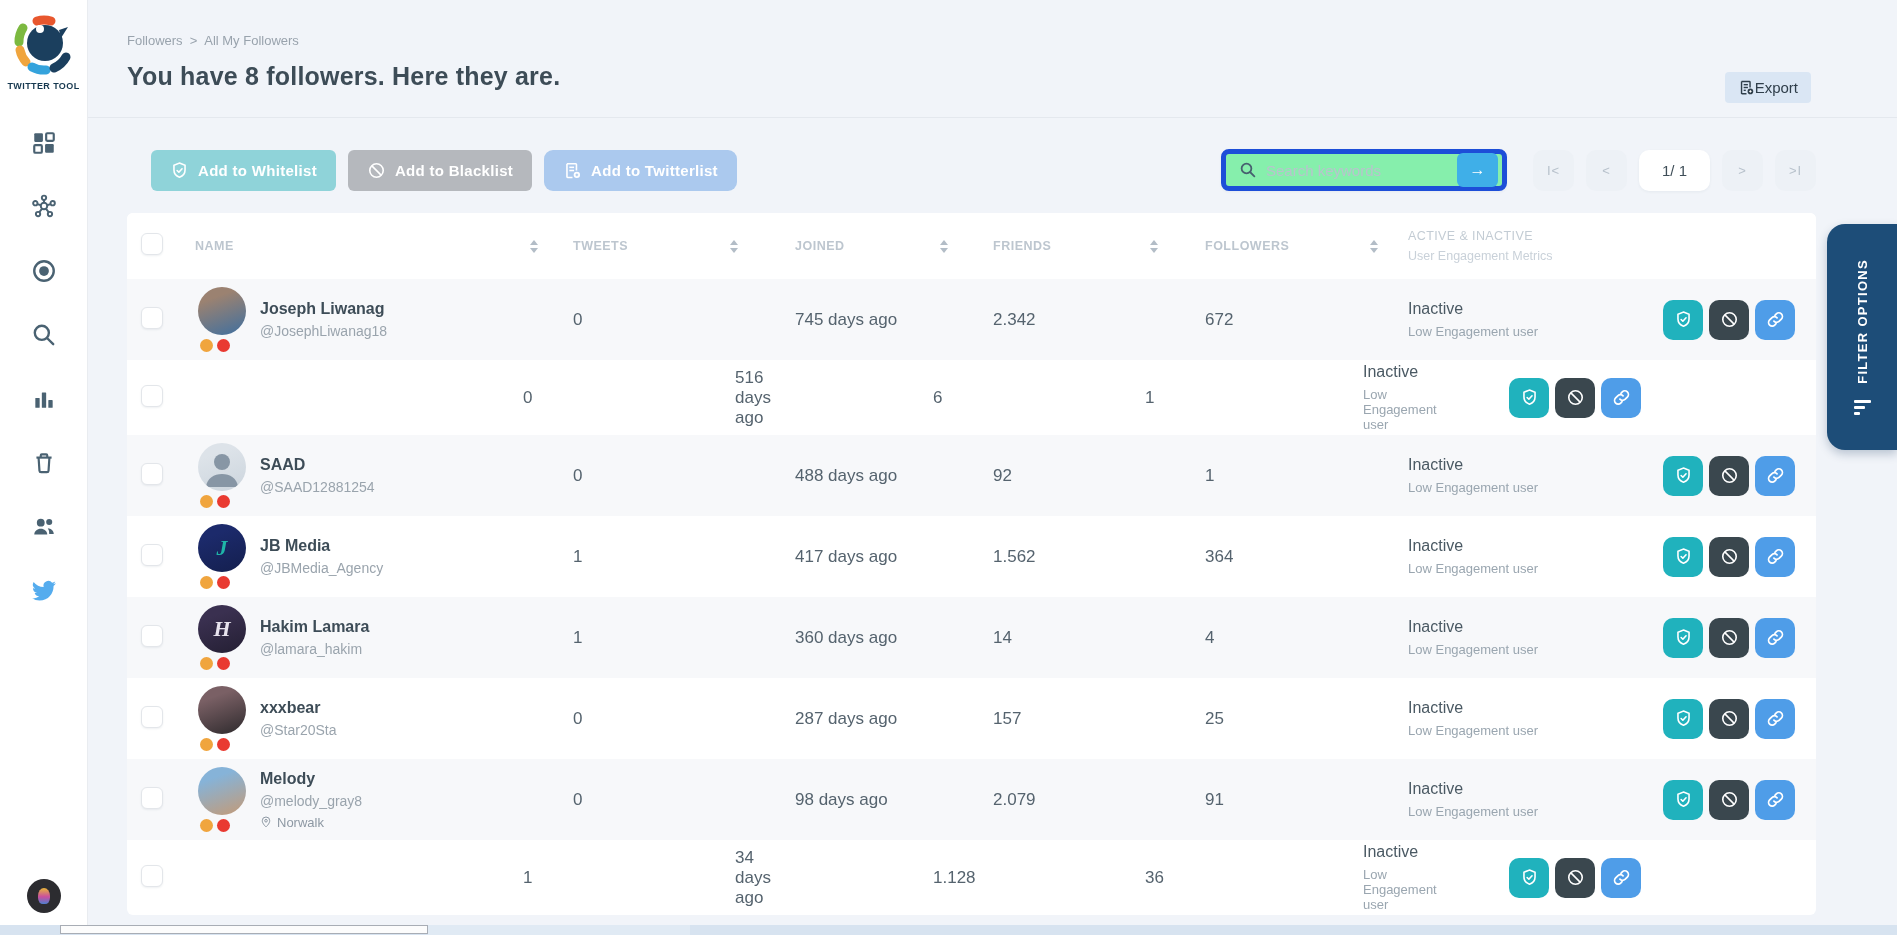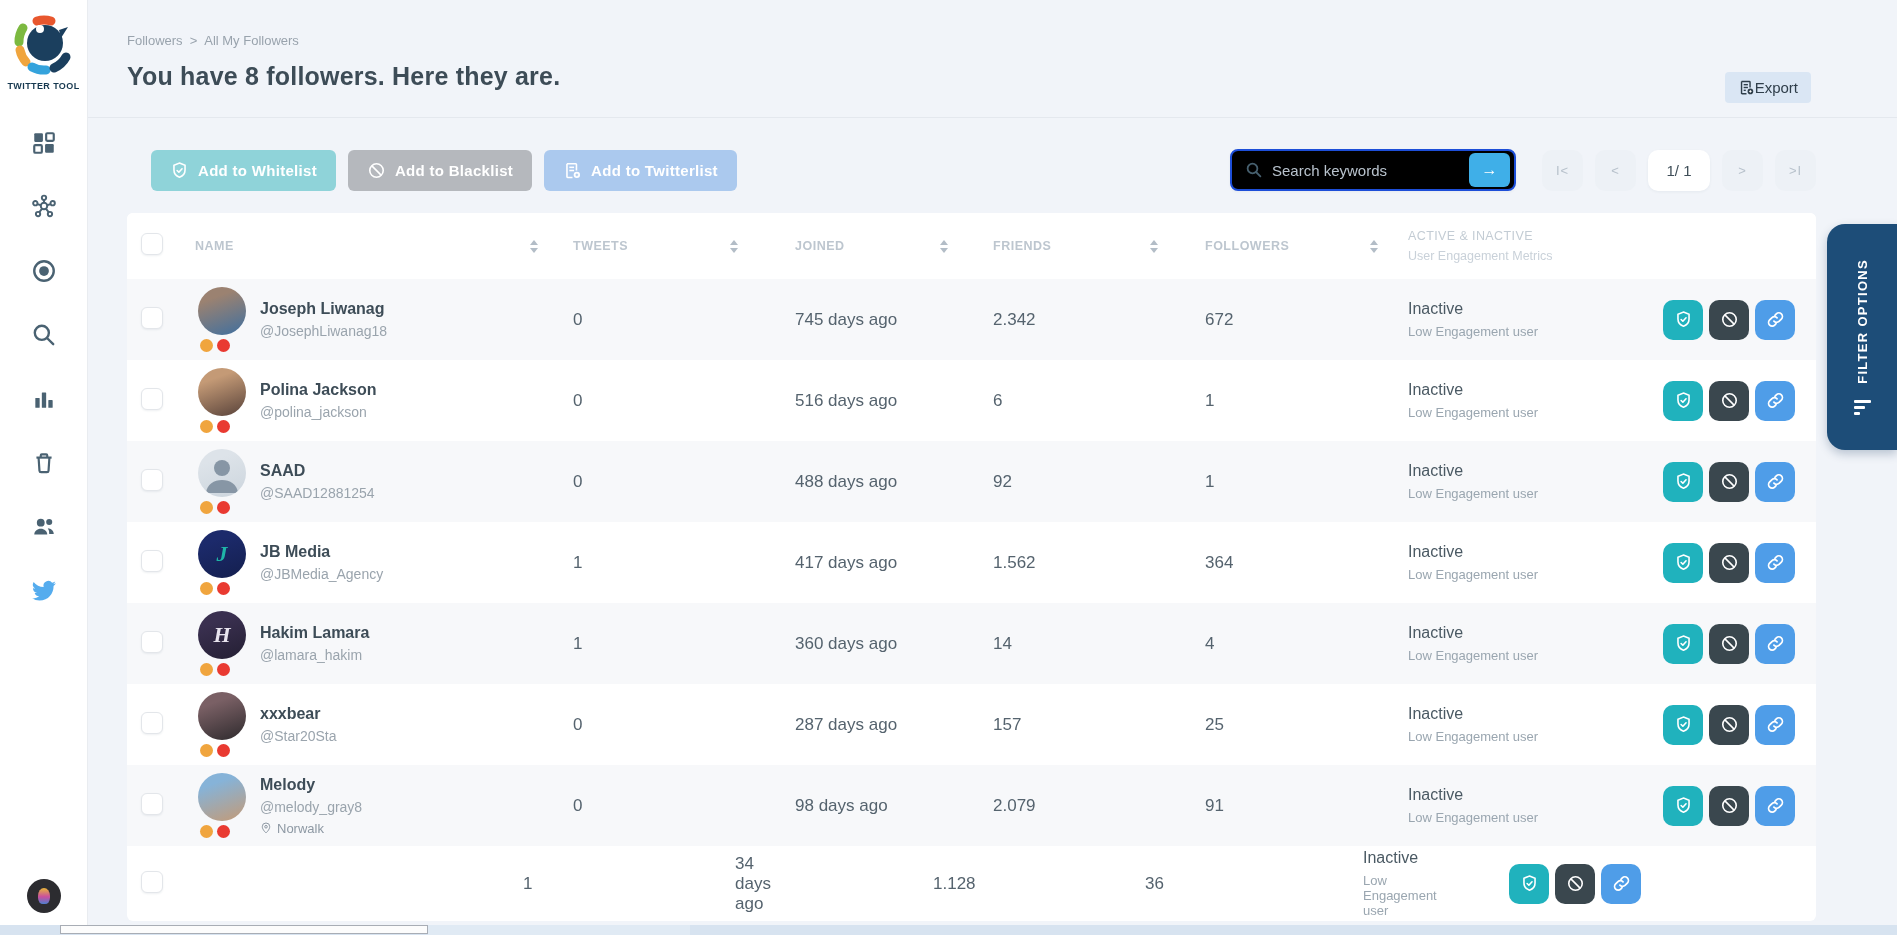--- a/index.html
+++ b/index.html
@@ -25,31 +25,31 @@
   .export-btn { position:absolute; right:86px; top:72px; background:#dae6f4; border:none; border-radius:4px; padding:7px 13px; font-size:15px; color:#2f3e4a; display:flex; align-items:center; cursor:pointer; font-family:inherit; }
   .export-btn svg { width:17px; height:17px; }
 
   
   .toolbar { display:flex; align-items:center; margin:31px 81px 0 39px;padding-left:24px; }
   .bulk-btns { display:flex; gap:12px; }
   .bulk-btn { border:none; border-radius:6px; height:41px; padding:0 19px; color:#fff; font-size:15px; font-weight:bold; letter-spacing:.3px; display:flex; align-items:center; gap:9px; cursor:pointer; font-family:inherit; }
   .bulk-btn svg { width:19px; height:19px; }
   .btn-whitelist { background:#8fd3d9; }
   .btn-blacklist { background:#b5b8bd; }
-  .btn-twitterlist { background:#abc9ee; }
+  .btn-twitterlist { background:#abc9ee;border-radius:9px; }
   .toolbar-right { margin-left:auto; display:flex; align-items:center; gap:26px; }
-  .searchbox { width:286px; height:42px; background:#000000; border:2px solid #1d4ed8; border-radius:8px; display:flex; align-items:center; padding:0 4px 0 13px; box-shadow:0 1px 3px rgba(40,60,90,.05); }
+  .searchbox { width:286px; height:42px; background:#86efac; border:5px solid #1d4ed8; border-radius:8px; display:flex; align-items:center; padding:0 4px 0 13px; box-shadow:0 1px 3px rgba(40,60,90,.05); }
   .searchbox svg { width:18px; height:18px; flex:0 0 auto; }
   .searchbox input { flex:1; border:none; outline:none; font-size:15px; color:#5a6a76; margin-left:9px; background:transparent; font-family:inherit; min-width:0; }
   .searchbox input::placeholder { color:#b9c3cd; }
   .search-go { width:41px; height:34px; border:none; border-radius:6px; background:#3fafe8; color:#fff; font-size:16px; cursor:pointer; display:grid; place-items:center; font-family:inherit; }
   .pagination { display:flex; gap:12px; align-items:center; }
   .page-btn { min-width:41px; height:41px; border:none; border-radius:10px; background:#edf1f6; color:#b7c1cb; font-size:12px; display:grid; place-items:center; cursor:pointer; letter-spacing:1px; font-family:inherit; }
   .page-btn.chev { font-size:13px; }
-  .page-current { background:#fff; color:#3f4e58; font-size:15px; width:62px; box-shadow:0 1px 3px rgba(40,60,90,.06); cursor:default; letter-spacing:0; }
+  .page-current { background:#fff; color:#3f4e58; font-size:15px; width:71px; box-shadow:0 1px 3px rgba(40,60,90,.06); cursor:default; letter-spacing:0; }
 
   
   .table-card { margin:22px 81px 0 39px; background:#fff; border-radius:6px; overflow:hidden; }
   .tgrid { display:grid; grid-template-columns:56px 340px 50px 150px 60px 150px 60px 145px 60px 165px 45px 255px 1fr; align-items:center; }
   .thead { height:66px; background:#fff; }
   .th { font-size:12.5px; font-weight:bold; color:#bdc6cf; letter-spacing:.5px; }
   .pad12 { padding-left:12px; } .pad10 { padding-left:10px; } .pad7 { padding-left:7px; }
   .sort { display:flex; flex-direction:column; gap:3px; width:14px; align-items:center; cursor:pointer; margin-left:4px; }
   .tri-up { width:0; height:0; border-left:4px solid transparent; border-right:4px solid transparent; border-bottom:5px solid #b3bdc7; }
   .tri-down { width:0; height:0; border-left:4px solid transparent; border-right:4px solid transparent; border-top:5px solid #b3bdc7; }
@@ -355,37 +355,20 @@
                   <path d="M10 14a4.5 4.5 0 0 0 6.4.4l3-3a4.5 4.5 0 0 0-6.4-6.4l-1.7 1.7"></path>
                   <path d="M14 10a4.5 4.5 0 0 0-6.4-.4l-3 3a4.5 4.5 0 0 0 6.4 6.4l1.7-1.7"></path>
                 </g>
               </svg>
       </button>
     </div>
   </div>
 
   <div class="tgrid row">
     <div><input type="checkbox" class="checkbox" style=""></div>
-    <div class="name-cell">
-      <div class="avatar-wrap">
-        <div class="avatar" style="background: linear-gradient(160deg, rgb(196, 154, 118) 25%, rgb(88, 66, 58));">
-          <span class="av-letter"></span>
-
-        </div>
-        <div class="dots">
-          <span class="dot dot-orange"></span>
-          <span class="dot dot-red"></span>
-        </div>
-      </div>
-      <div class="uinfo">
-        <div class="uname">Polina Jackson</div>
-        <div class="uhandle">@polina_jackson</div>
-
-      </div>
-    </div>
     <div></div>
     <div class="cellv">0</div>
     <div></div>
     <div class="cellv pad12">516 days ago</div>
     <div></div>
     <div class="cellv">6</div>
     <div></div>
     <div class="cellv pad7">1</div>
     <div></div>
     <div class="status-cell">

